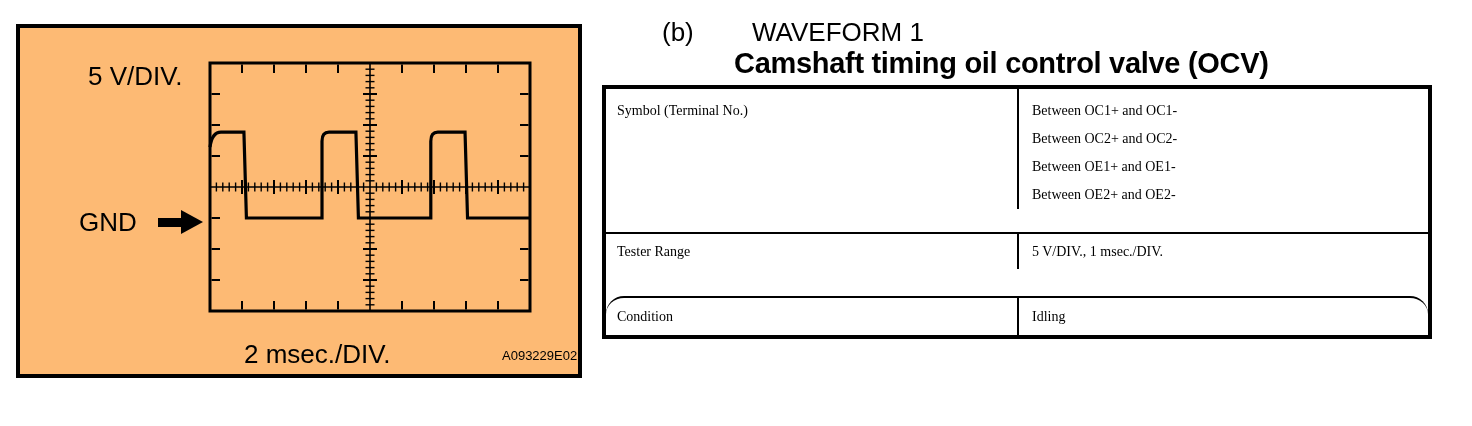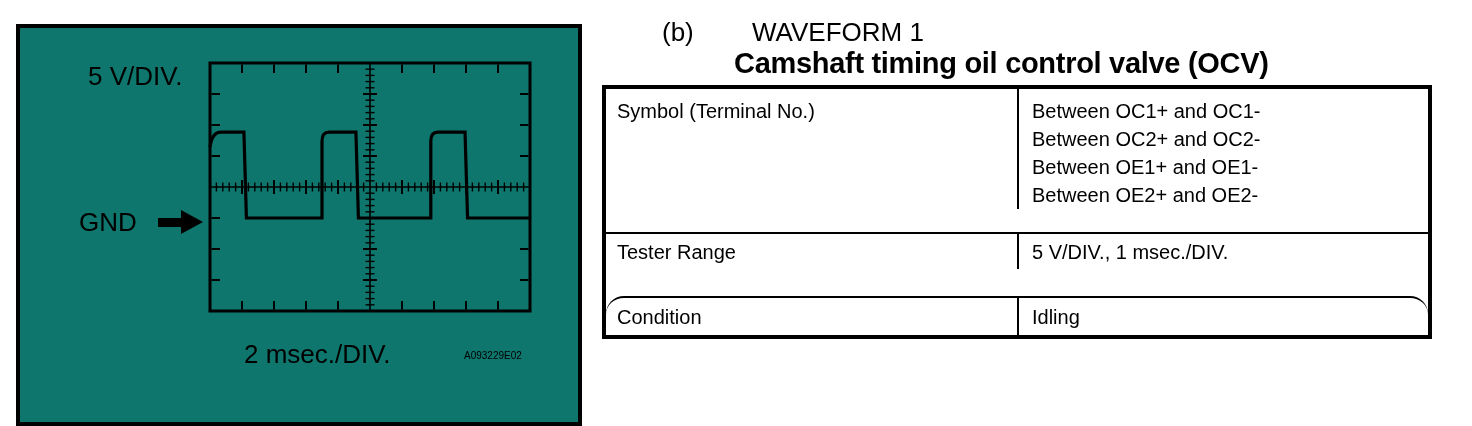--- a/index.html
+++ b/index.html
@@ -2,45 +2,45 @@
 <html><head>
 <meta charset="utf-8">
 <style>
   html,body{margin:0;padding:0;background:#fff;}
   .page{
     position:relative;width:1472px;height:426px;background:#ffffff;
     font-family:"Liberation Sans",sans-serif;color:#000;overflow:hidden;
   }
   
   .figure-box{
-    position:absolute;left:16px;top:24px;width:566px;height:402px;
-    border:4px solid #000;box-sizing:border-box;background:#0f766e;
+    position:absolute;left:16px;top:24px;width:566px;height:354px;
+    border:4px solid #000;box-sizing:border-box;background:#fdba74;
   }
   .vdiv-label{position:absolute;left:68px;top:33px;font-size:26px;line-height:30px;white-space:nowrap;}
   .scope-svg{position:absolute;left:188px;top:33px;width:324px;height:252px;}
   .gnd-label{position:absolute;left:59px;top:179px;font-size:26px;line-height:30px;}
   .gnd-arrow{position:absolute;left:138px;top:182px;width:46px;height:24px;}
   .gnd-arrow .tail{position:absolute;left:0;top:8px;width:23px;height:9px;background:#000;}
   .gnd-arrow .head{position:absolute;left:23px;top:0;width:0;height:0;
     border-left:22px solid #000;border-top:12px solid transparent;border-bottom:12px solid transparent;}
   .tdiv-label{position:absolute;left:224px;top:312px;font-size:26px;line-height:28px;white-space:nowrap;}
-  .fig-code{position:absolute;left:444px;top:321px;font-size:10px;line-height:14px;white-space:nowrap;}
+  .fig-code{position:absolute;left:482px;top:321px;font-size:13px;line-height:14px;white-space:nowrap;}
   
   .item-marker{position:absolute;left:662px;top:18px;font-size:26px;line-height:28px;}
   .section-title{position:absolute;left:752px;top:18px;font-size:26px;line-height:28px;white-space:nowrap;}
   .section-subtitle{position:absolute;left:734px;top:48px;font-size:29px;line-height:30px;
     font-weight:bold;white-space:nowrap;letter-spacing:-0.3px;}
   
   .spec-table{
     position:absolute;left:602px;top:85px;width:830px;box-sizing:border-box;
     border:4px solid #000;background:#fff;
   }
   .spec-row{display:grid;grid-template-columns:411px 411px;}
   .spec-row + .spec-row{border-top:2px solid #000;margin-top:27px;}
-  .cell{font-size:20px;line-height:28px;box-sizing:border-box;}
+  .cell{font-size:14px;line-height:28px;box-sizing:border-box;font-family:Liberation Serif, serif;}
   .cell.label{padding:8px 10px 0 11px;}
   .cell.value{border-left:2px solid #000;padding:8px 10px 0 13px;}
   .row-0{height:116px;}
   .row-1{height:35px;}
   .row-2{height:37px;border-radius:18px;}
   .row-1 .cell,.row-2 .cell{display:flex;align-items:center;padding-top:0;padding-bottom:0;}
   .value-line{white-space:nowrap;}
 </style>
 </head>
 <body>

